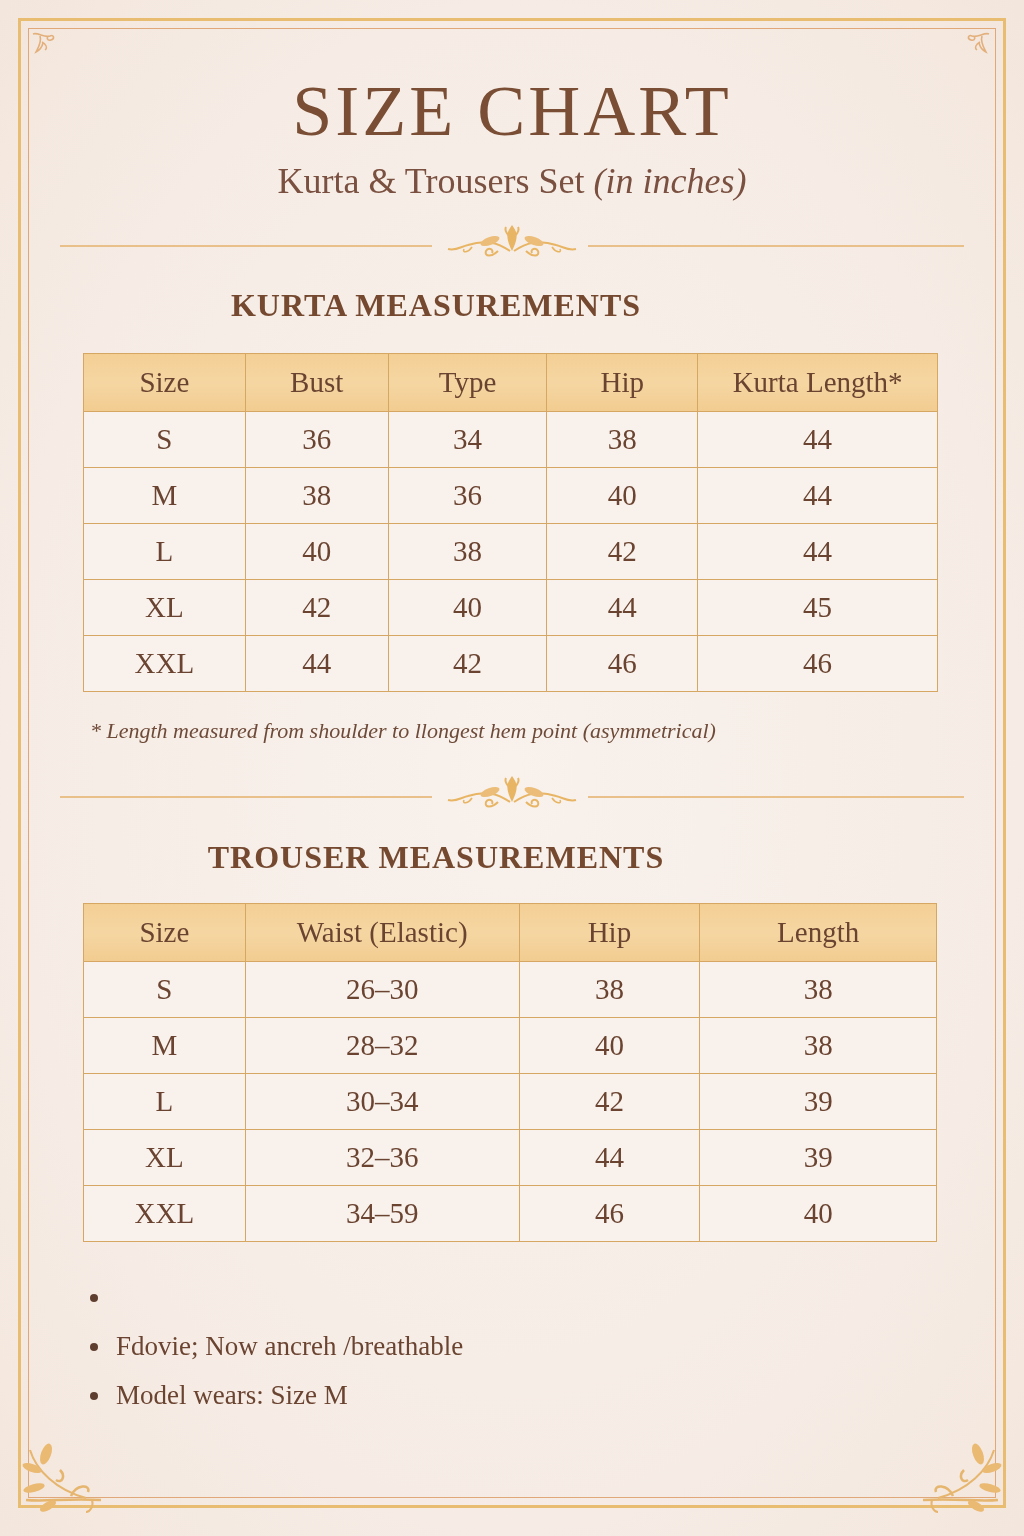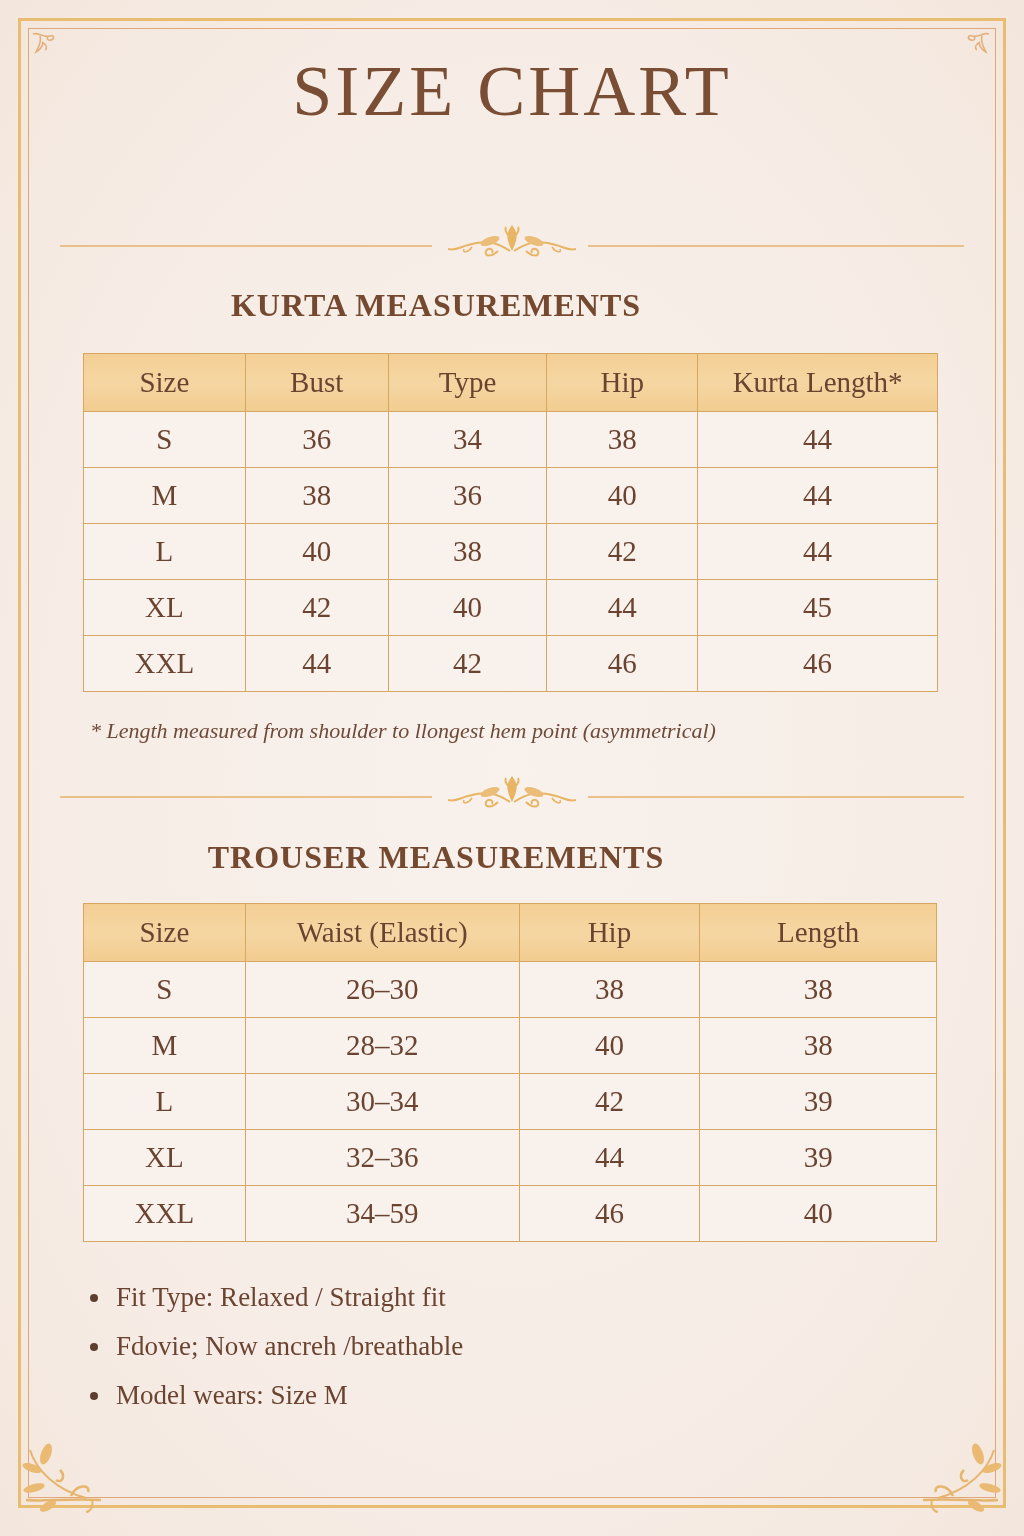--- a/index.html
+++ b/index.html
@@ -19,21 +19,21 @@
     border: 3px solid #e8bd72;
   }
   .border-inner {
     position: absolute; left: 28px; top: 28px; right: 28px; bottom: 38px;
     border: 1.5px solid #e0a878;
   }
   .corner { position: absolute; }
   .corner svg { display: block; }
 
   .title {
-    position: absolute; left: 0; width: 1024px; top: 50px;
+    position: absolute; left: 0; width: 1024px; top: 70px;
     text-align: center; font-size: 72px; letter-spacing: 3px;
     color: #7a4e34; font-weight: normal;
   }
   .subtitle {
     position: absolute; left: 0; width: 1024px; top: 160px;
     text-align: center; font-size: 36px; color: #7a5040;
   }
   .subtitle em { font-style: italic; }
 
   .divider { position: absolute; left: 60px; width: 904px; height: 30px; }
@@ -128,20 +128,23 @@
       <ellipse cx="16" cy="28" rx="10" ry="4" transform="rotate(20 16 28)" fill="#eab972"></ellipse>
       <ellipse cx="18" cy="48" rx="11" ry="4" transform="rotate(-15 18 48)" fill="#eab972"></ellipse>
       <ellipse cx="32" cy="66" rx="9" ry="4" transform="rotate(-30 32 66)" fill="#eab972"></ellipse>
       <path d="M55 56 C60 44, 75 44, 72 52" fill="none" stroke="#e6b56e" stroke-width="2.5"></path>
       <path d="M76 60 C78 66, 74 72, 70 72" fill="none" stroke="#e6b56e" stroke-width="2"></path>
       <path d="M44 30 C50 36, 46 44, 40 40" fill="none" stroke="#e6b56e" stroke-width="2.5"></path>
     </svg>
   </div>
 
   <h1 class="title">SIZE CHART</h1>
+  <div class="subtitle">
+    <span>Kurta &amp; Trousers Set </span><em>(in inches)</em>
+  </div>
 
   <div class="divider" style="top:231px;">
     <div class="line left"></div>
     <div class="orn">
       <svg width="148" height="44" viewBox="0 0 148 44">
         <path d="M74 4 C70 10, 66 14, 74 30 C82 14, 78 10, 74 4 Z" fill="#e8b565"></path>
         <path d="M68 6 C66 10, 70 14, 74 18 M80 6 C82 10, 78 14, 74 18" fill="none" stroke="#e8b565" stroke-width="2"></path>
         <path d="M72 30 C60 22, 48 18, 30 24 C22 26, 18 30, 10 28" fill="none" stroke="#e8b565" stroke-width="2"></path>
         <path d="M76 30 C88 22, 100 18, 118 24 C126 26, 130 30, 138 28" fill="none" stroke="#e8b565" stroke-width="2"></path>
         <ellipse cx="52" cy="20" rx="10" ry="4" transform="rotate(-20 52 20)" fill="#ebbd78"></ellipse>
@@ -281,21 +284,20 @@
         <td>34–59</td>
         <td>46</td>
         <td>40</td>
       </tr>
     </tbody>
   </table>
 
   <ul class="notes">
     <li>
       <span class="bullet"></span>
-      <span>Fit Type: Relaxed / Straight fit</span>
     </li>
     <li>
       <span class="bullet"></span>
       <span>Fdovie; Now ancreh /breathable</span>
     </li>
     <li>
       <span class="bullet"></span>
       <span>Model wears: Size M</span>
     </li>
   </ul>

